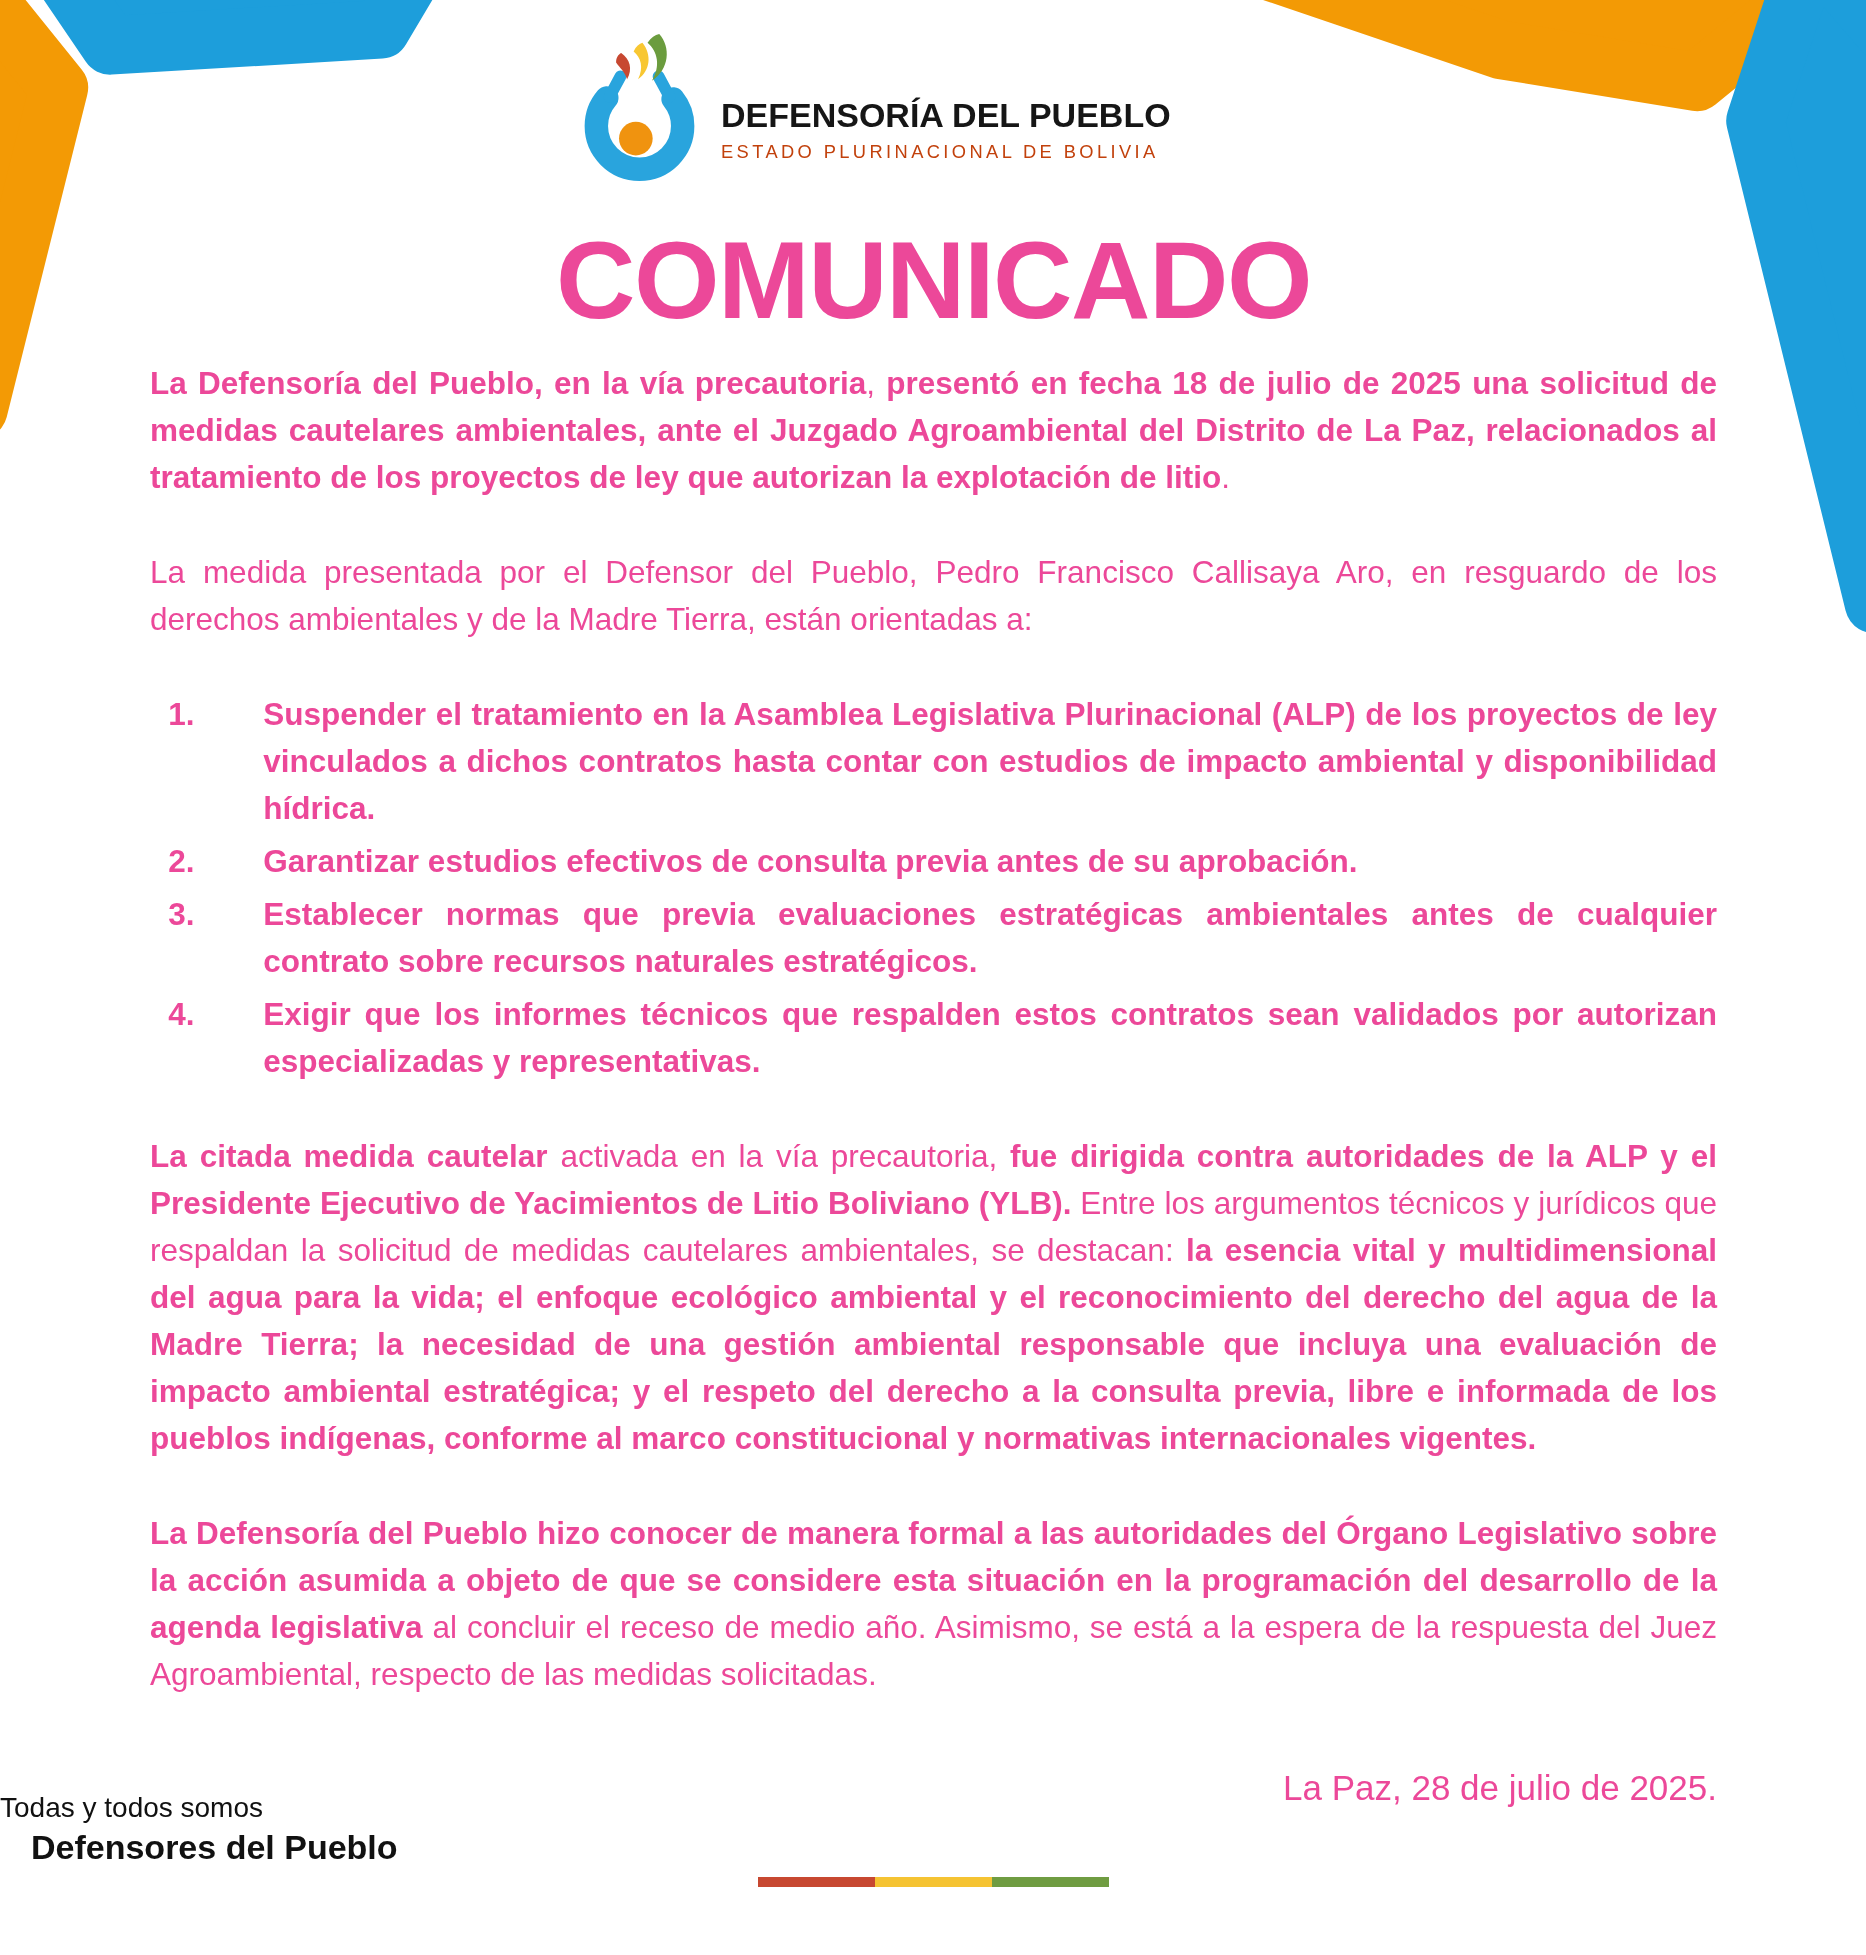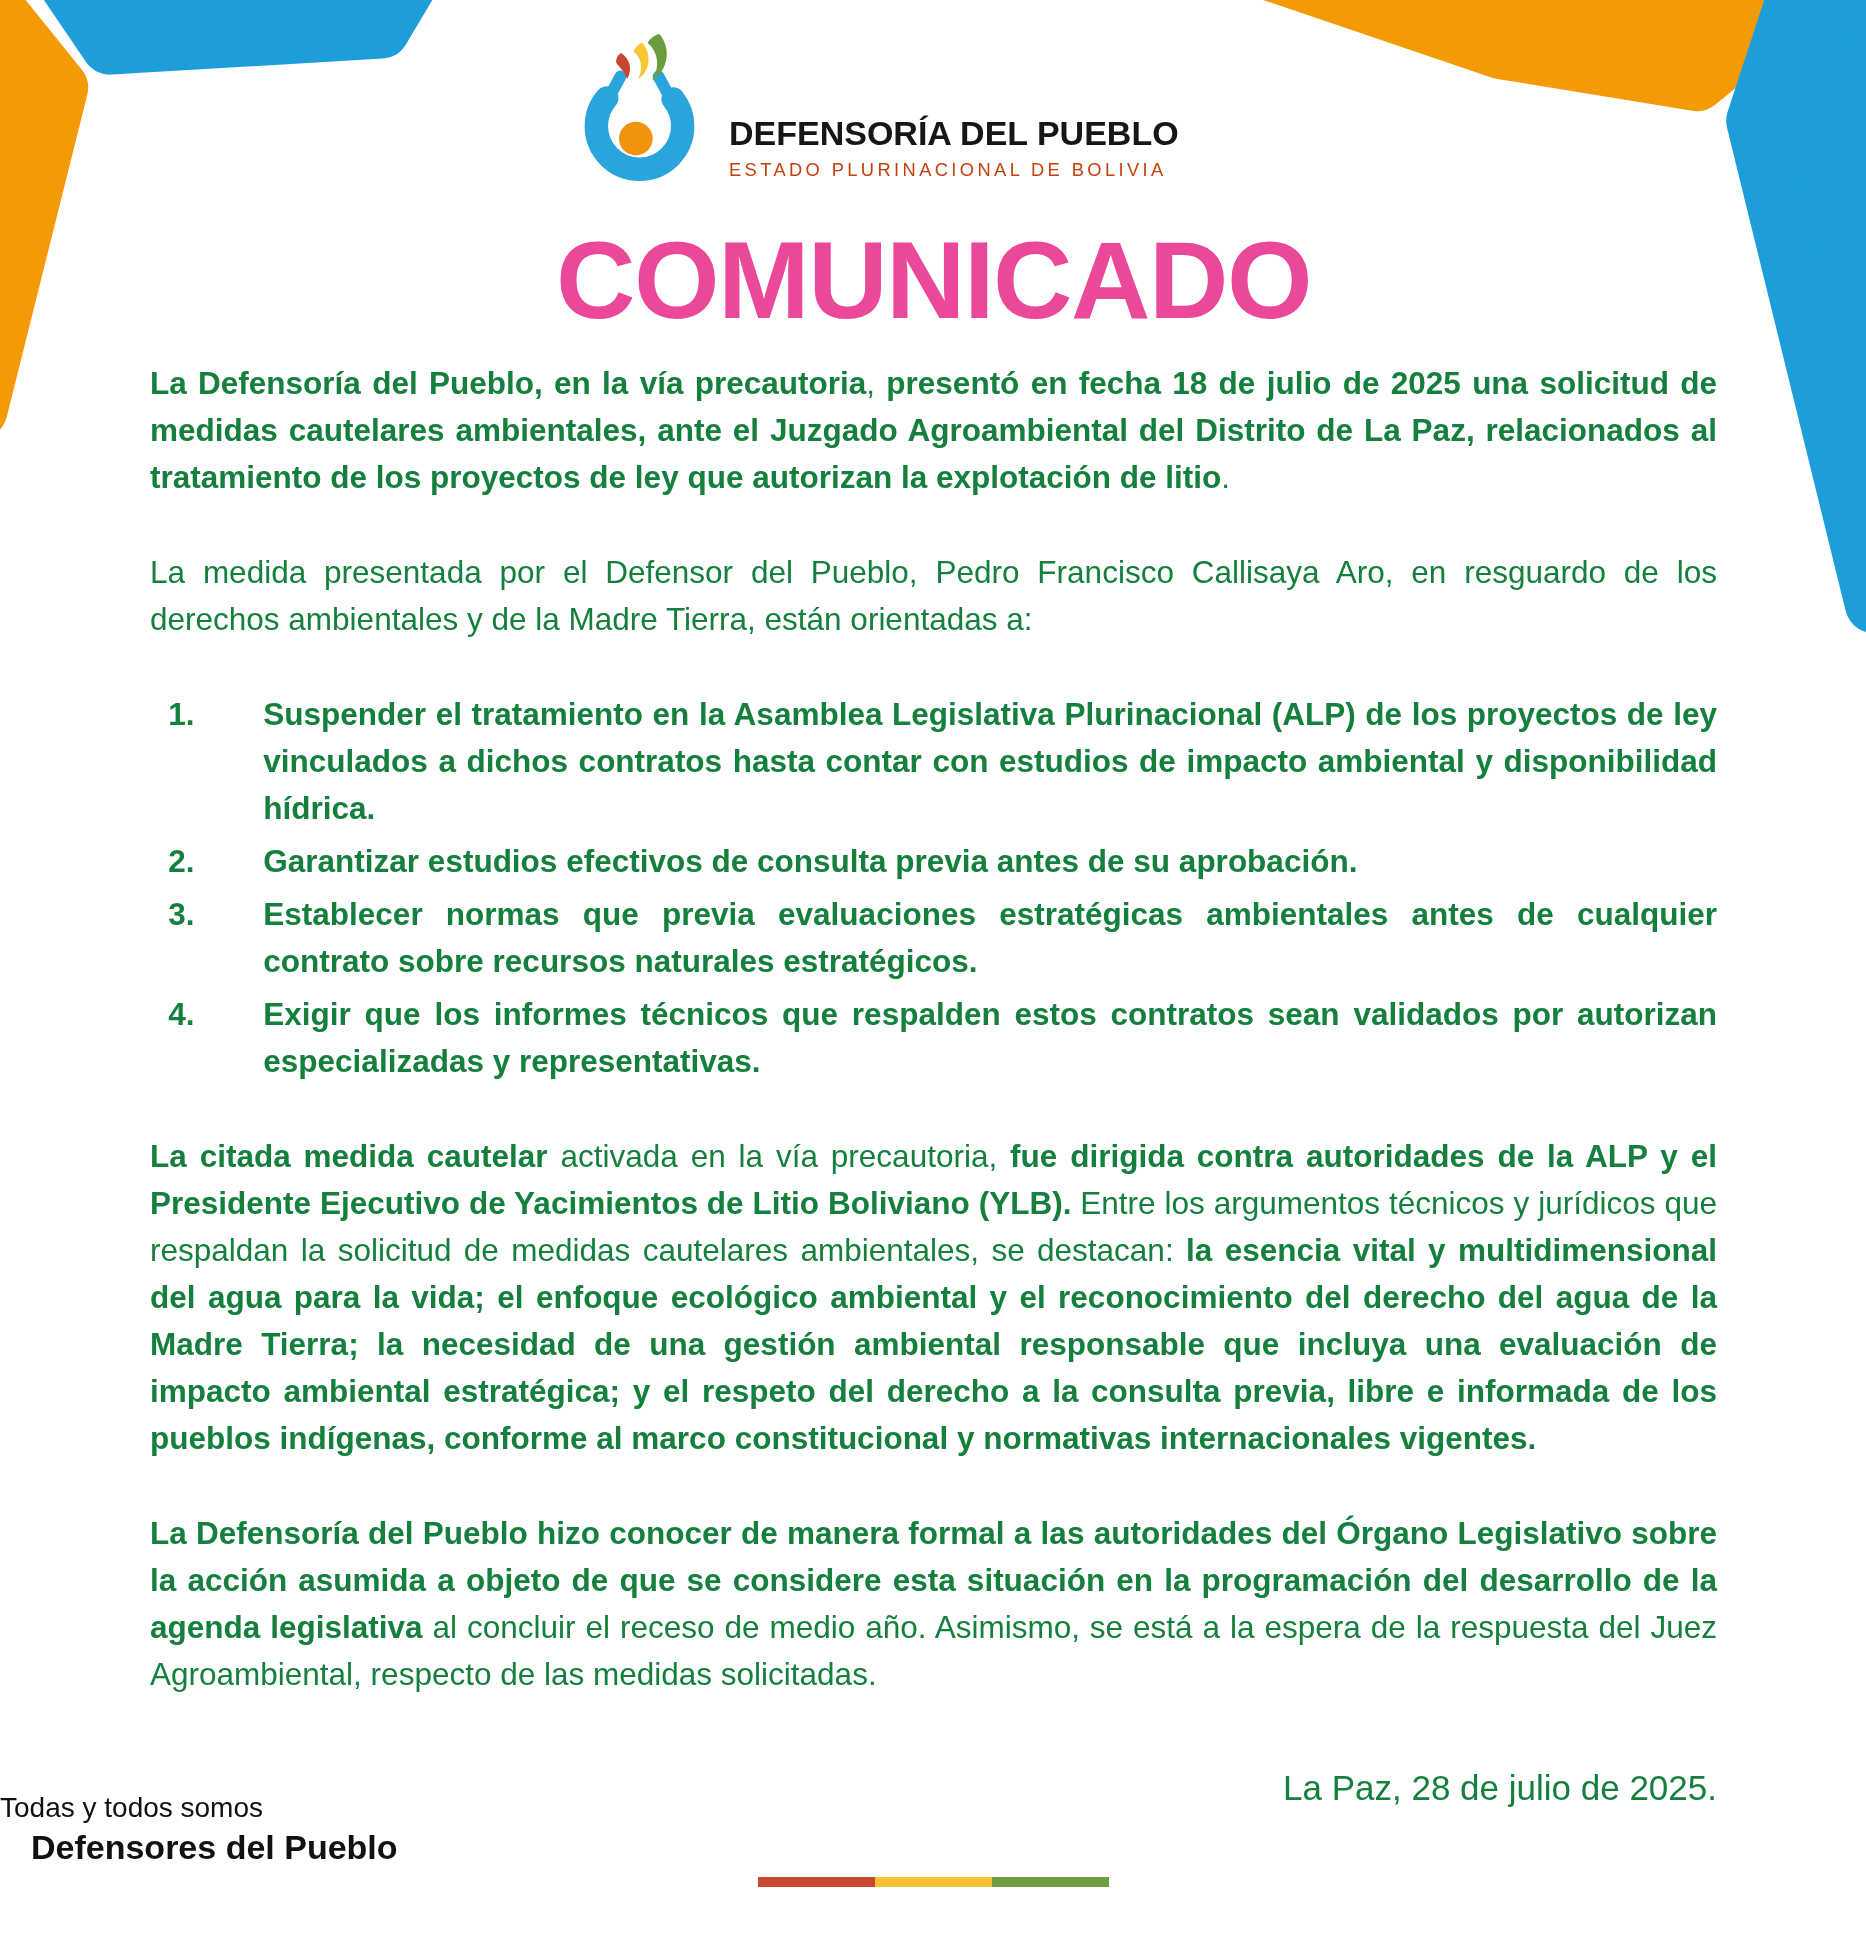--- a/index.html
+++ b/index.html
@@ -1,25 +1,25 @@
 <!DOCTYPE html>
 <html style="font-size:11.7px"><head>
 <meta charset="utf-8">
 <style>
   html,body{margin:0;padding:0;}
   body{font-family:"Liberation Sans", sans-serif; background:#ffffff;}
   .page{position:relative;width:1867px;height:1955px;background:#ffffff;overflow:hidden;}
   .deco{position:absolute;left:0;top:0;width:1867px;height:1955px;z-index:0;pointer-events:none;}
-  .header{position:absolute;left:570px;top:31px;display:flex;align-items:flex-end;gap:20px;z-index:2;}
+  .header{position:absolute;left:570px;top:31px;display:flex;align-items:center;gap:12px;z-index:2;}
   .logo-icon{width:139px;height:150px;flex:0 0 auto;}
   .logo-text{padding-top:48px;}
   .org-name{font-size:34px;font-weight:bold;color:#161616;letter-spacing:0px;white-space:nowrap;line-height:1.1;}
   .org-sub{font-size:18.3px;color:#c2410c;letter-spacing:3.4px;margin-top:6.6px;white-space:nowrap;}
   .title{position:absolute;left:0;top:225px;width:1867px;text-align:center;font-size:110px;font-weight:bold;letter-spacing:-1.5px;line-height:1;z-index:2;}
-  .content{position:absolute;left:150px;top:360px;width:1567px;z-index:2;color:#15803d;font-size:31.5px;line-height:47px;text-align:justify;}
+  .content{position:absolute;left:150px;top:360px;width:1567px;z-index:2;color:#ec4899;font-size:31.5px;line-height:47px;text-align:justify;}
   .content .b{font-weight:bold;}
   .para{margin:0 0 48px 0;}
   .list{margin:0 0 48px 0;}
   .list-item{display:flex;padding-left:18.3px;margin-bottom:5.9px;font-weight:bold;}
   .list-item .num{width:95px;flex:0 0 auto;}
   .list-item .txt{flex:1;text-align:justify;}
   .dateline{margin-top:66px;text-align:right;font-size:35px;}
   .footer{position:absolute;left:0;top:1791px;width:1867px;text-align:left;z-index:2;color:#111;}
   .footer-line1{font-size:28px;line-height:1.2;}
   .footer-line2{font-size:34px;font-weight:bold;line-height:1.2;margin-top:2.9px;margin-left:31px;}

